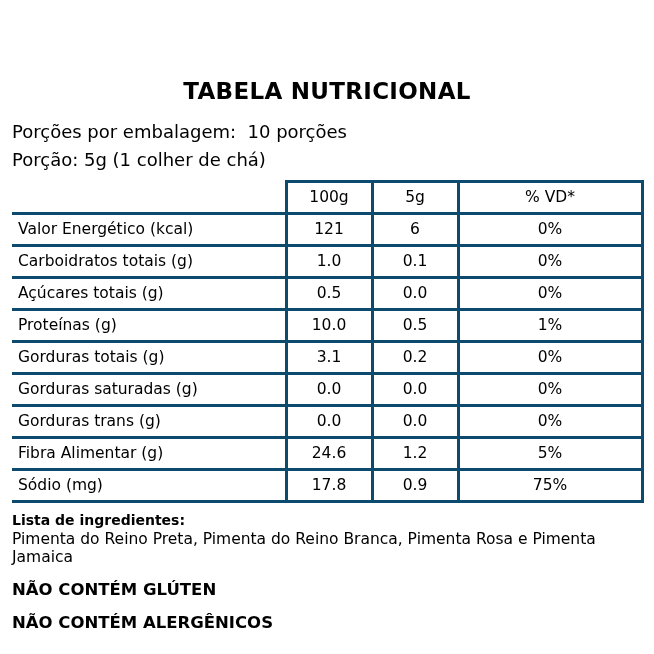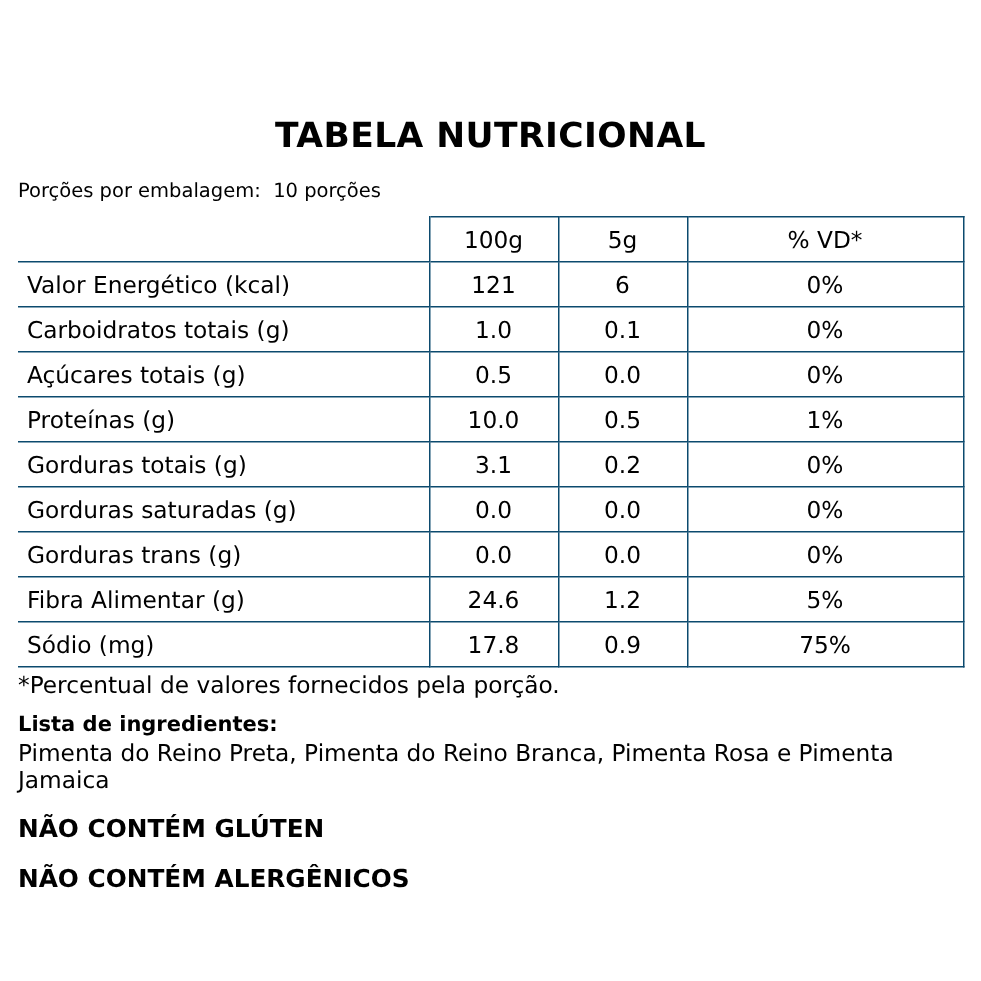--- a/index.html
+++ b/index.html
@@ -22,42 +22,42 @@
     padding: 78px 12px 0 12px;
   }
   .title {
     text-align: center;
     font-size: 23px;
     font-weight: bold;
     letter-spacing: 0.3px;
     margin: 0 0 14px 0;
   }
   .serving-line {
-    font-size: 13px;
+    font-size: 18px;
     line-height: 1.55;
     margin: 0;
     white-space: pre;
   }
   .serving-block {
     margin-bottom: 6px;
   }
   table.nutri {
     border-collapse: collapse;
     width: 630px;
     margin: 0;
     table-layout: fixed;
     font-size: 15.5px;
   }
   table.nutri col.c-name { width: 274px; }
   table.nutri col.c-100  { width: 86px; }
   table.nutri col.c-5    { width: 86px; }
   table.nutri col.c-vd   { width: 184px; }
 
   table.nutri th, table.nutri td {
-    border: 1px solid #0c4a6e;
+    border: 3px solid #0c4a6e;
     padding: 3px 4px;
     height: 23px;
     vertical-align: middle;
     font-weight: normal;
   }
   table.nutri thead th {
     text-align: center;
   }
   table.nutri thead th.blank {
     border-left: none;
@@ -96,20 +96,21 @@
 </style>
 </head>
 <body>
 
 <div class="page">
 
   <h1 class="title">TABELA NUTRICIONAL</h1>
 
   <div class="serving-block">
     <p class="serving-line">Porções por embalagem:  10 porções</p>
+    <p class="serving-line">Porção: 5g (1 colher de chá)</p>
   </div>
 
   <table class="nutri">
     <colgroup>
       <col class="c-name">
       <col class="c-100">
       <col class="c-5">
       <col class="c-vd">
     </colgroup>
     <thead>
@@ -171,21 +172,20 @@
       </tr>
       <tr>
         <td class="name">Sódio (mg)</td>
         <td class="num">17.8</td>
         <td class="num">0.9</td>
         <td class="vd">75%</td>
       </tr>
     </tbody>
   </table>
 
-  <p class="footnote">*Percentual de valores fornecidos pela porção.</p>
 
   <p class="ingredients-title">Lista de ingredientes:</p>
   <p class="ingredients-text">Pimenta do Reino Preta, Pimenta do Reino Branca, Pimenta Rosa e Pimenta Jamaica</p>
 
   <p class="claim">NÃO CONTÉM GLÚTEN</p>
   <p class="claim">NÃO CONTÉM ALERGÊNICOS</p>
 
 </div>
 
 </body></html>

